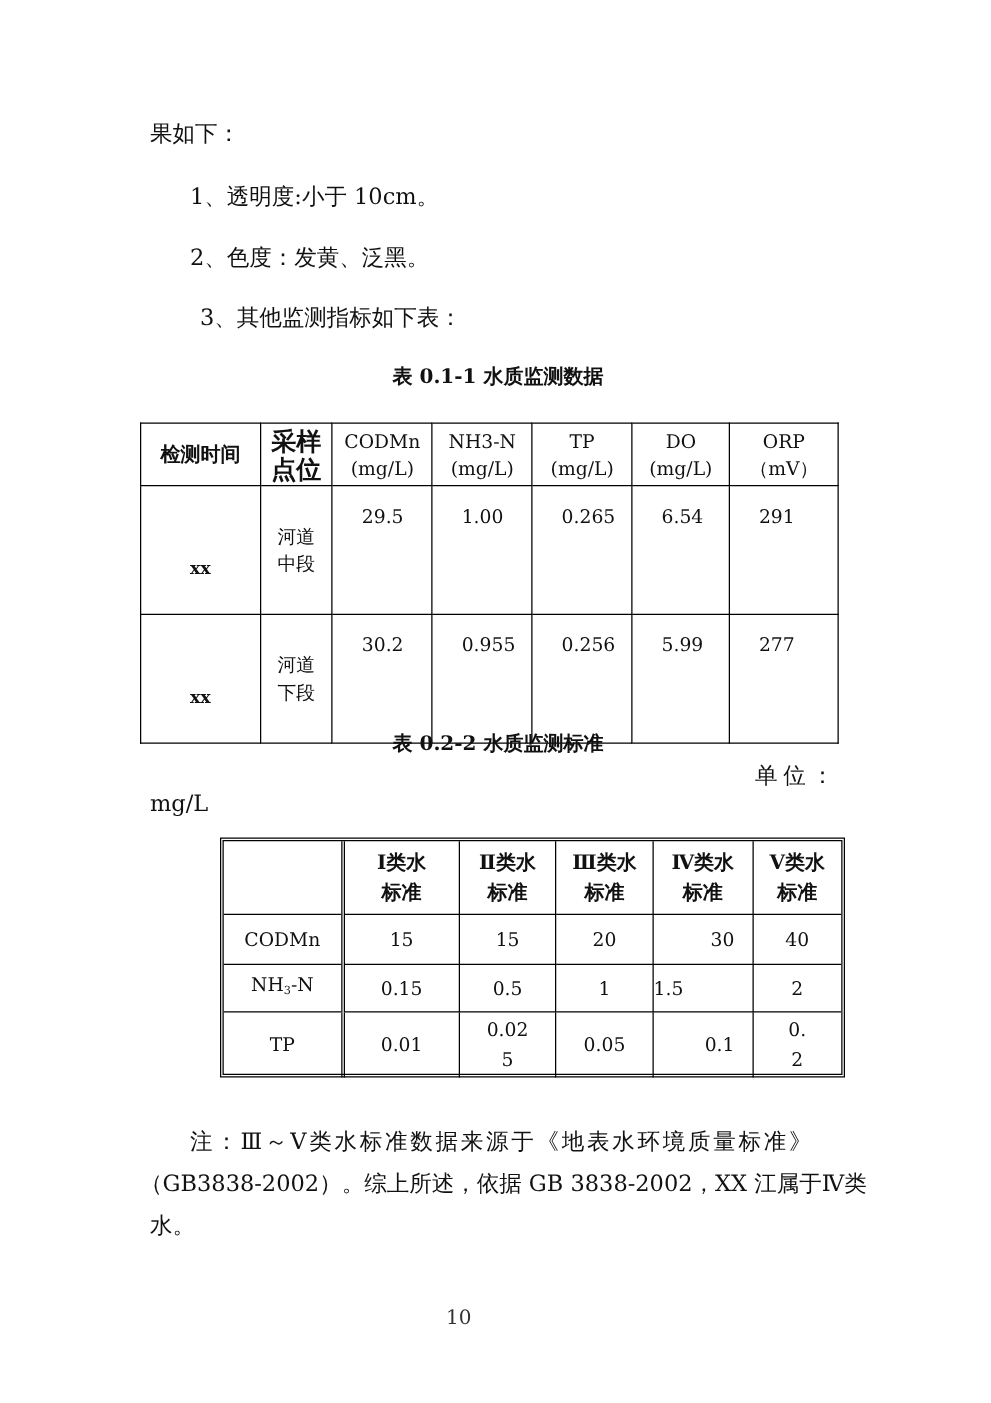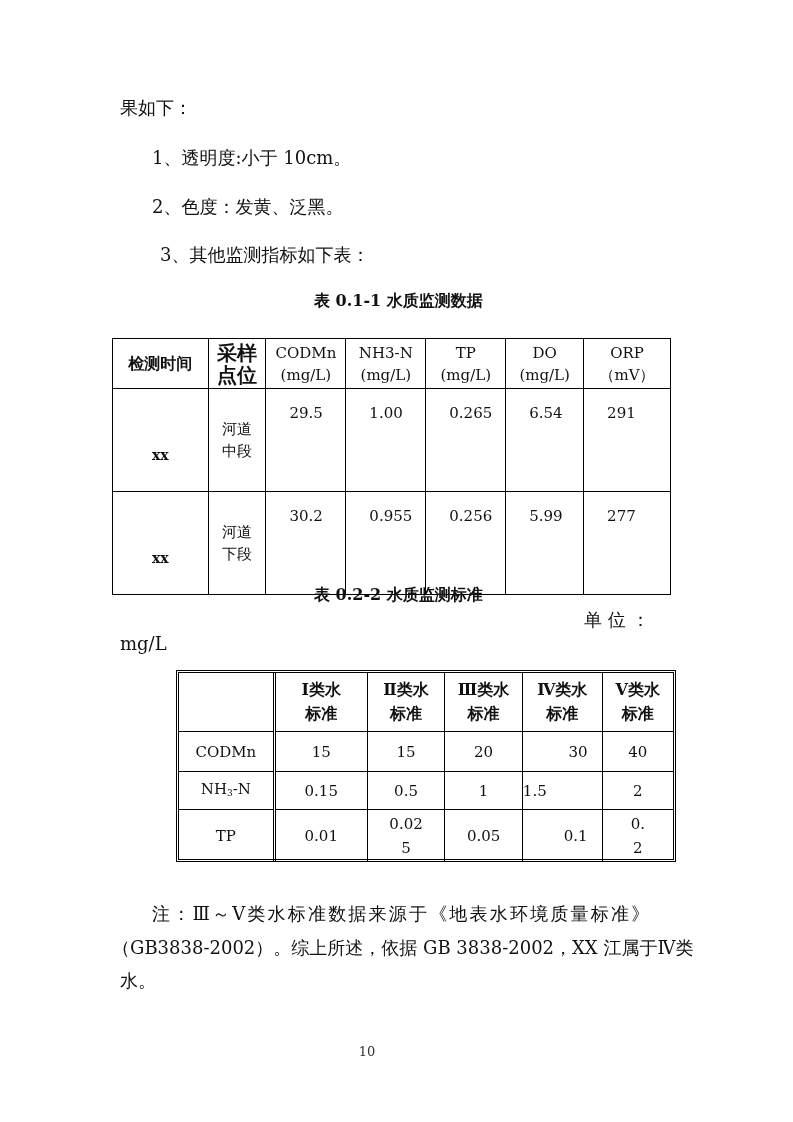--- a/index.html
+++ b/index.html
@@ -23,21 +23,21 @@
   .t2 td.first { border-right: 3px double #000; }
   .t2 tr:first-child td { border-top: none; }
   .t2 tr:last-child td { border-bottom: none; }
   .t2 td:first-child { border-left: none; }
   .t2 td:last-child { border-right: none; }
   .t2 .hdr td { height: 58px; font-weight: bold; font-size: 16px; }
   .t2 .r1 td { height: 39px; }
   .t2 .r2 td { height: 37px; }
   .t2 .r3 td { height: 52px; }
   .sub { font-size: 9px; vertical-align: -2px; }
-  .pnum { position: absolute; left: 0; width: 734px; top: 1044px; text-align: center; font-size: 13px; color: #333; }
+  .pnum { position: absolute; left: 0; width: 734px; top: 1044px; text-align: center; font-size: 16px; color: #333; }
 </style>
 </head>
 <body>
 
 <div class="p" style="left:120px; top:98px;">果如下：</div>
 <div class="p" style="left:152px; top:148px;">1、透明度:小于 10cm。</div>
 <div class="p" style="left:152px; top:197px;">2、色度：发黄、泛黑。</div>
 <div class="p" style="left:160px; top:245px;">3、其他监测指标如下表：</div>
 
 <div class="caption" style="left:314px; top:291px;">表 0.1-1 水质监测数据</div>
@@ -77,21 +77,21 @@
     <td class="num" style="vertical-align:top;padding-top:13px">30.2</td>
     <td class="num" style="vertical-align:top;padding-top:13px">0.955</td>
     <td class="num" style="vertical-align:top;padding-top:13px">0.256</td>
     <td class="num" style="vertical-align:top;padding-top:13px">5.99</td>
     <td class="num" style="vertical-align:top;padding-top:13px">277</td>
   </tr>
 </tbody>
   </table>
 
 <div class="caption" style="left:314px; top:585px;">表 0.2-2 水质监测标准</div>
-<div class="p" style="left:584px; top:610px;">单 位 ：</div>
+<div class="p" style="left:604px; top:610px;font-family:Liberation Serif, serif;">单 位 ：</div>
 <div class="p" style="left:120px; top:634px;">mg/L</div>
 
 <div class="t2wrap">
   <table class="t2">
     <colgroup>
       <col style="width:86px">
         <col style="width:84px">
         <col style="width:70px">
         <col style="width:70px">
         <col style="width:72px">

